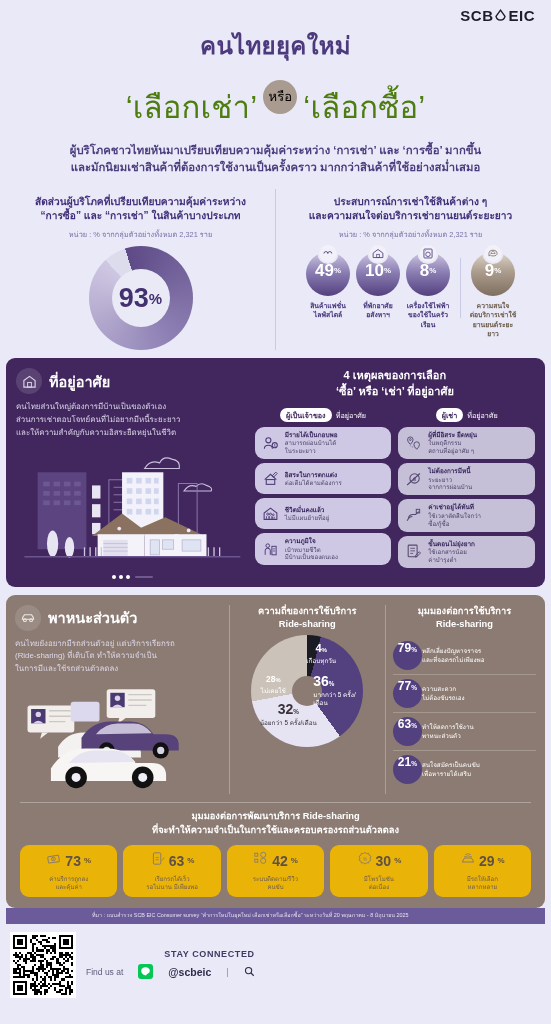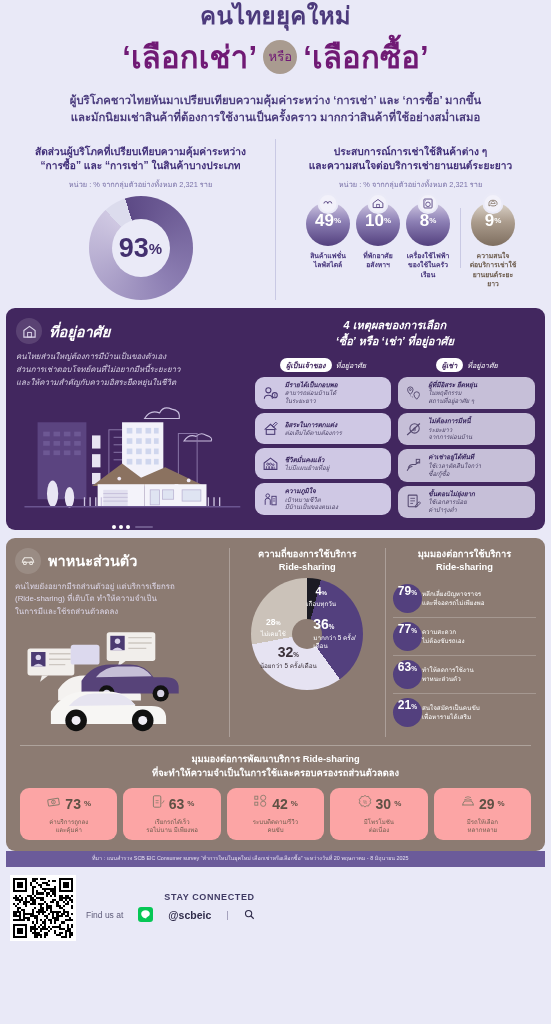--- a/index.html
+++ b/index.html
@@ -24,25 +24,25 @@
   .title-wrap { text-align:center; padding: 2px 10px 0; }
   .title-sub {
     font-size: 24px; color:#4c3a7c; font-weight:600; letter-spacing:0.3px;
     line-height:1.15;
   }
   .title-main {
     display:flex; align-items:center; justify-content:center; gap:6px;
     margin-top: 2px;
   }
   .title-main .big {
-    font-size: 31px; font-weight:bold; color:#701a75; letter-spacing:0.2px;
+    font-size: 31px; font-weight:normal; color:#4d7c0f; letter-spacing:0.2px;margin-top:20px;
   }
   .orb {
     width:34px; height:34px; border-radius:50%; background:#a99b90;
-    color:#701a75; font-size:13px; display:flex; align-items:center; justify-content:center;
+    color:#000000; font-size:13px; display:flex; align-items:center; justify-content:center;
     flex:0 0 auto;
   }
   .lede {
     margin: 10px 26px 0; text-align:center; color:#4b3c7e;
     font-size:11.3px; line-height:1.55; font-weight:600;
   }
 
   
   .stats-strip { display:flex; margin-top:12px; padding: 0 6px; }
   .stats-col { flex:1; padding: 6px 4px 0; }
@@ -77,21 +77,21 @@
   .bub .icon-badge svg { display:block; }
   .bub .num { color:#fff; font-weight:bold; font-size:17px; line-height:1; }
   .bub .pct { color:#fff; font-weight:bold; font-size:8px; }
   .bub .cap { color:#46357c; font-size:6.8px; font-weight:bold; line-height:1.35; margin-top:5px; }
   .bub.tan .cap { color:#6d5c4d; }
   .bub-div { width:1px; align-self:stretch; background:#c9c9e4; margin: 14px 7px 20px; }
 
   
   .panel { margin: 8px 6px 0; border-radius:9px; overflow:hidden; position:relative; }
   .panel.housing { background:#42275f; }
-  .panel-inner { display:flex; padding: 10px 10px 1px; font-style: italic; }
+  .panel-inner { display:flex; padding: 10px 10px 8px; }
   .panel-left { width:46%; padding-right:6px; }
   .panel-right { width:54%; }
 
   .sec-head { display:flex; align-items:center; gap:7px; }
   .sec-icon {
     width:26px; height:26px; border-radius:50%;
     background:rgba(255,255,255,0.13); display:flex; align-items:center; justify-content:center;
   }
   .sec-title { color:#fff; font-size:14.5px; font-weight:bold; }
   .sec-body { color:#ded8ea; font-size:7.9px; line-height:1.62; margin-top:7px; }
@@ -142,21 +142,21 @@
   }
   .mbadge .n { font-size:12px; font-weight:bold; }
   .mbadge .p { font-size:6.5px; font-weight:bold; }
   .mtxt { color:#fff; font-size:6.3px; line-height:1.4; }
 
   .vfoot { padding: 4px 14px 11px; }
   .vfoot-hr { height:1px; background:rgba(255,255,255,0.3); margin-bottom:7px; }
   .vfoot-title { text-align:center; color:#fff; font-size:9.3px; font-weight:bold; line-height:1.5; }
   .vcards { display:flex; gap:6px; margin-top:7px; }
   .vcard {
-    flex:1; background:#fca5a5; border-radius:9px; padding:6px 3px 6px; text-align:center;
+    flex:1; background:#eab308; border-radius:9px; padding:6px 3px 6px; text-align:center;
   }
   .vcard .top { display:flex; align-items:center; justify-content:center; gap:3px; }
   .vcard .n { font-size:14px; font-weight:bold; color:#5f5145; }
   .vcard .p { font-size:8px; font-weight:bold; color:#5f5145; }
   .vcard .cap { color:#6d5c4d; font-size:6.1px; line-height:1.35; margin-top:4px; }
 
   
   .source {
     background:#6b5b9a; color:#e4e0f0; font-size:5.4px; padding: 4px 10px 4px 86px;
     margin: 0 6px; line-height:1.4;
@@ -173,20 +173,31 @@
   .fright .fu .lab { color:#5f5c7a; font-size:8.5px; }
   .line-ic { width:15px; height:15px; border-radius:3px; background:#06c755; display:flex; align-items:center; justify-content:center; }
   .fright .hand { color:#2f2b4a; font-size:10.5px; font-weight:bold; }
   .fright .sep { color:#8e8bab; font-size:9px; }
 </style>
 </head>
 <body>
 
 <div id="page">
 
+  <div class="logo-row">
+    <div class="logo">
+      <span>SCB</span>
+      <span class="dia">
+        <svg width="13" height="13" viewBox="0 0 13 13">
+            <path d="M6.5 1.2 L11 7.4 A4.6 4.6 0 0 1 2 7.4 Z" fill="none" stroke="#1d1d2b" stroke-width="1.4"></path>
+          </svg>
+      </span>
+      <span>EIC</span>
+    </div>
+  </div>
 
   <div class="title-wrap">
     <div class="title-sub">คนไทยยุคใหม่</div>
     <div class="title-main">
       <span class="big">‘เลือกเช่า’</span>
       <span class="orb">หรือ</span>
       <span class="big">‘เลือกซื้อ’</span>
     </div>
     <div class="lede">
       <div>ผู้บริโภคชาวไทยหันมาเปรียบเทียบความคุ้มค่าระหว่าง ‘การเช่า’ และ ‘การซื้อ’ มากขึ้น</div>

